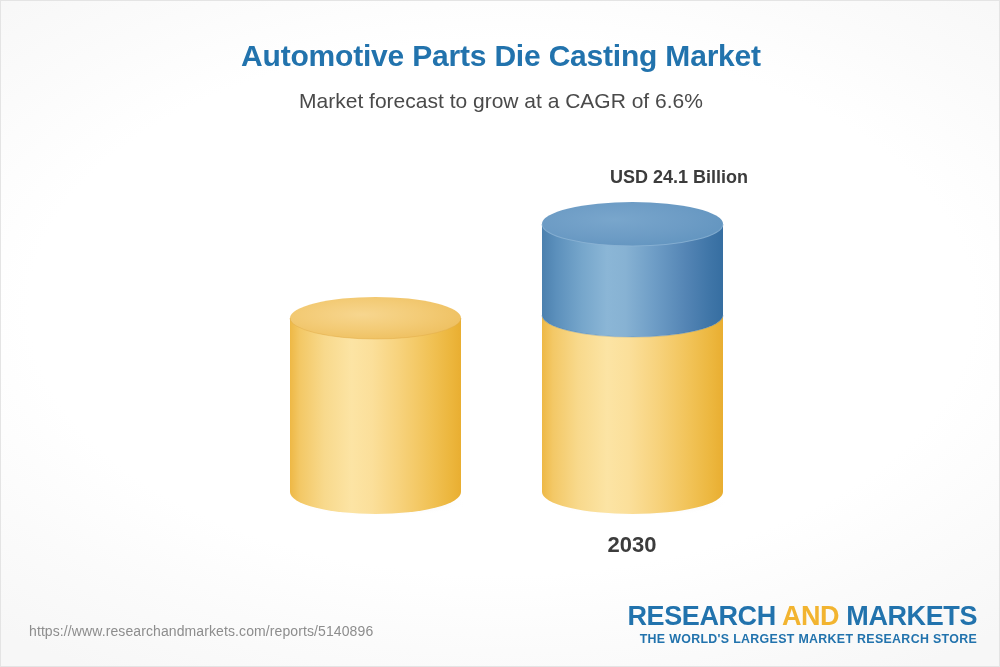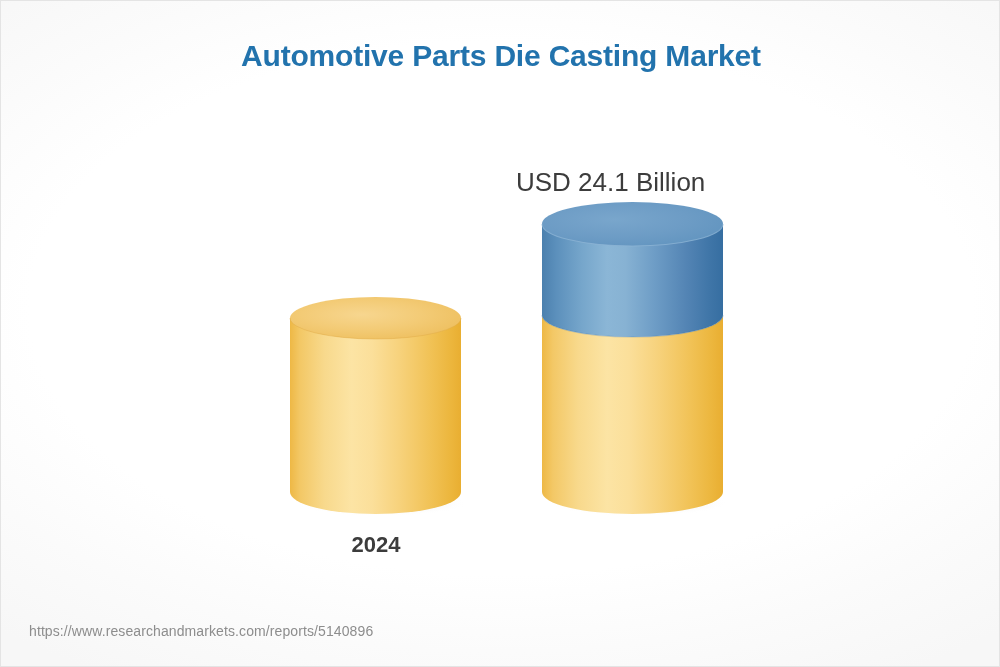--- a/index.html
+++ b/index.html
@@ -54,24 +54,24 @@
     width: 1000px;
     text-align: center;
     font-size: 21px;
     font-weight: normal;
     color: #4a4a4a;
   }
 
   
   .value-label {
     position: absolute;
-    font-size: 26px;
-    font-weight: normal;
+    font-size: 18px;
+    font-weight: bold;
     color: #3c3c3c;
-    text-align: left;
+    text-align: right;
     white-space: nowrap;
   }
   .value-label.v1 { left: 259px; top: 254px; width: 232px; }
   .value-label.v2 { left: 515px; top: 166px; width: 232px; }
 
   
   .cat-label {
     position: absolute;
     font-size: 22px;
     font-weight: bold;
@@ -126,20 +126,21 @@
     white-space: nowrap;
   }
 </style>
 </head>
 <body>
 
 <div id="infographic">
   <div class="stage">
 
     <div class="title">Automotive Parts Die Casting Market</div>
+    <div class="subtitle">Market forecast to grow at a CAGR of 6.6%</div>
 
 
     <div class="value-label v2">USD 24.1 Billion</div>
 
     <div class="cylinder-wrap bar1">
       <svg class="cyl-svg" viewBox="0 0 171 216" preserveAspectRatio="none">
         <defs>
           <linearGradient id="goldBody1" x1="0" y1="0" x2="1" y2="0">
             <stop offset="0%" stop-color="#eeb845"></stop>
             <stop offset="6%" stop-color="#f3c866"></stop>
@@ -220,19 +221,23 @@
         <path d="M 0,22 L 0,113 A 90.5,22 0 0 0 181,113 L 181,22 Z" fill="url(#blueBody2)"></path>
 
         <path d="M 0,113 A 90.5,22 0 0 0 181,113" fill="none" stroke="#3f78a9" stroke-opacity="0.28" stroke-width="1.2"></path>
 
         <ellipse cx="90.5" cy="22" rx="90.5" ry="22" fill="url(#blueTop2)"></ellipse>
 
         <path d="M 0,22 A 90.5,22 0 0 0 181,22" fill="none" stroke="#8fb6d6" stroke-opacity="0.75" stroke-width="1.1"></path>
       </svg>
     </div>
 
-    <div class="cat-label c1">2024</div>
+    <div class="cat-label c2">2030</div>
 
     <div class="footer-url">https://www.researchandmarkets.com/reports/5140896</div>
 
+    <div class="logo">
+      <div class="logo-main"><span>RESEARCH </span><span class="and">AND</span><span> MARKETS</span></div>
+      <div class="logo-tag">THE WORLD'S LARGEST MARKET RESEARCH STORE</div>
+    </div>
 
   </div>
 </div>
 
 </body></html>

